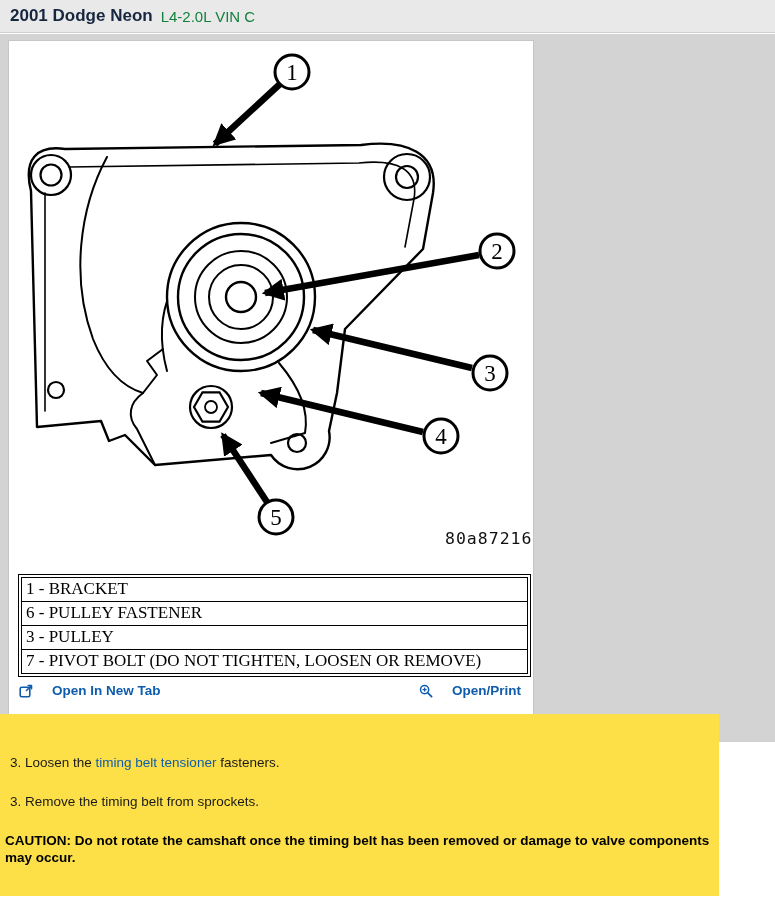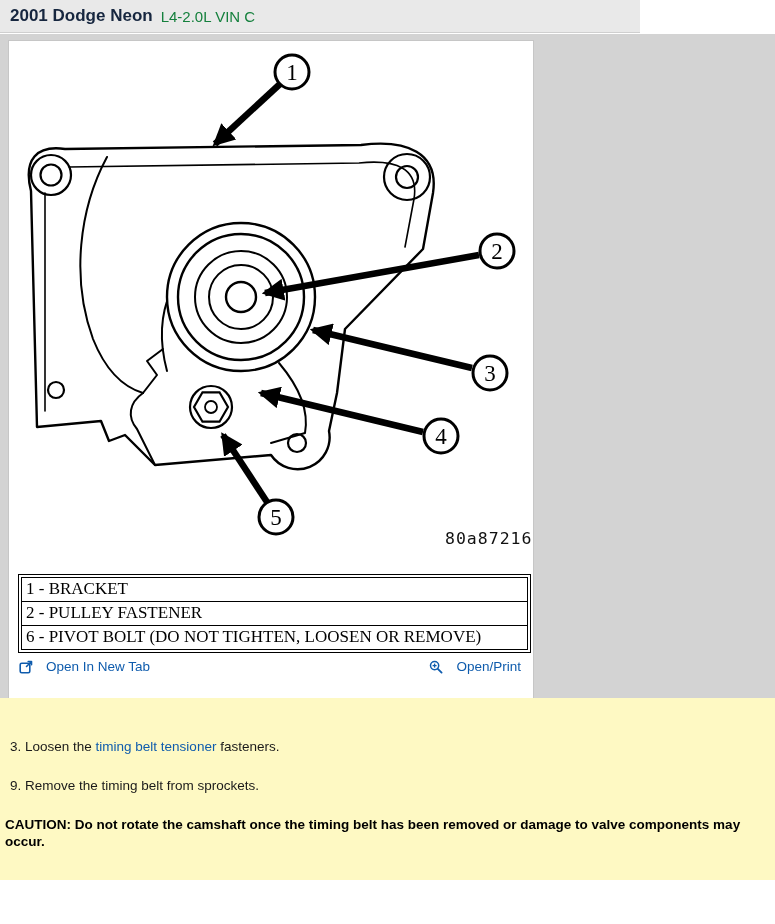--- a/index.html
+++ b/index.html
@@ -6,21 +6,21 @@
   html,body { width: 775px; height: 924px; }
   body {
     position: relative;
     background: #ffffff;
     font-family: "Liberation Sans", sans-serif;
     overflow: hidden;
   }
 
   
   .app-header {
-    position: absolute; top: 0; left: 0; width: 640px; height: 33px;
+    position: absolute; top: 0; left: 0; width: 775px; height: 33px;
     background: #e9e9e9;
     border-bottom: 1px solid #cfcfcf;
     display: flex; align-items: center; gap: 8px;
     padding-left: 10px;
   }
   .app-header .title { font-size: 17px; font-weight: bold; color: #16263f; }
   .app-header .subtitle { font-size: 15px; color: #15803d; }
 
   
   .band {
@@ -49,32 +49,33 @@
     color: #000;
     padding: 1px 6px 2px 4px;
     white-space: nowrap;
   }
 
   .links-row {
     display: flex; justify-content: space-between; align-items: center;
     padding: 6px 12px 0 10px;
   }
   .panel-link {
-    display: inline-flex; align-items: center; gap: 13px;
+    display: inline-flex; align-items: center; gap: 19px;
     color: var(--link-color, #0f5cad);
     font-size: 13.5px;
     text-decoration: none;
     cursor: pointer;
+    font-weight: bold;
   }
   .panel-link svg { display: block; }
 
   
   .instructions {
-    position: absolute; top: 698px; left: 0; width: 775px; height: 182px;
-    background: #fef9c3;
+    position: absolute; top: 714px; left: 0; width: 719px; height: 182px;
+    background: #fde047;
     padding-top: 40px;
   }
   .instructions p { margin-bottom: 22px; font-size: 13.5px; line-height: 17px; color: #1a1a1a; }
   .instructions p.step { padding-left: 10px; }
   .instructions p.caution { padding-left: 5px; font-weight: bold; color: #000; }
   .inline-link { color: var(--link-color, #0f5cad); text-decoration: none; cursor: pointer; }
 
   
   text.callout-num {
     font-family: "Liberation Serif", serif;
@@ -176,24 +177,27 @@
       <text class="fig-code" x="436" y="503">80a87216</text>
     </svg>
 
     <div class="legend-wrap">
       <table class="legend">
         <tbody>
           <tr>
               <td>1 - BRACKET</td>
             </tr>
           <tr>
-              <td>2 - PULLEY FASTENER</td>
-            </tr>
-          <tr>
-              <td>6 - PIVOT BOLT (DO NOT TIGHTEN, LOOSEN OR REMOVE)</td>
+              <td>6 - PULLEY FASTENER</td>
+            </tr>
+          <tr>
+              <td>3 - PULLEY</td>
+            </tr>
+          <tr>
+              <td>7 - PIVOT BOLT (DO NOT TIGHTEN, LOOSEN OR REMOVE)</td>
             </tr>
         </tbody>
       </table>
     </div>
 
     <div class="links-row">
       <a class="panel-link">
         <svg width="14" height="14" viewBox="0 0 14 14">
           <rect x="1.2" y="3.2" width="9.6" height="9.6" rx="1.5" fill="none" stroke="#0f5cad" stroke-width="1.6"></rect>
           <path d="M7.5,6.5 L12.5,1.5 M12.5,1.5 L9.2,1.5 M12.5,1.5 L12.5,4.8" fill="none" stroke="#0f5cad" stroke-width="1.6" stroke-linecap="round"></path>
@@ -211,15 +215,15 @@
       </a>
     </div>
 
   </div>
 </div>
 
 <div class="instructions">
   <p class="step">
     <span>3. Loosen the </span><a class="inline-link">timing belt tensioner</a><span> fasteners.</span>
   </p>
-  <p class="step">9. Remove the timing belt from sprockets.</p>
+  <p class="step">3. Remove the timing belt from sprockets.</p>
   <p class="caution">CAUTION: Do not rotate the camshaft once the timing belt has been removed or damage to valve components may occur.</p>
 </div>
 
 </body></html>

